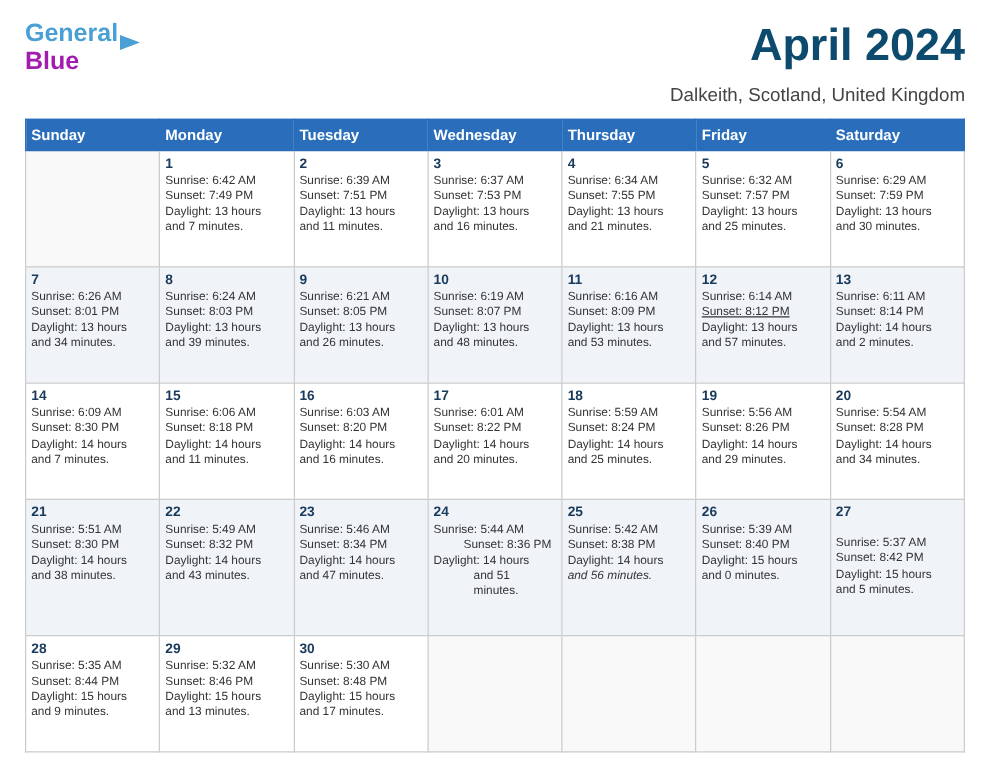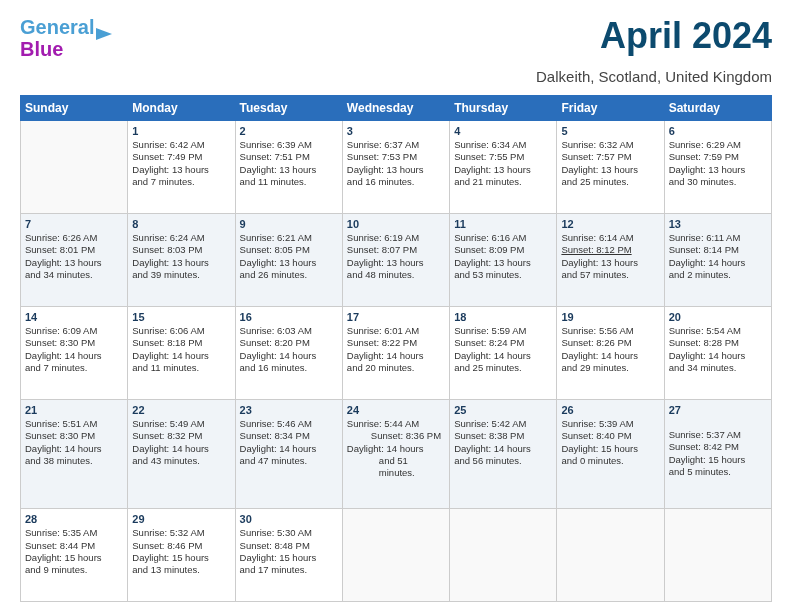--- a/index.html
+++ b/index.html
@@ -298,21 +298,21 @@
             <span style="display: block;">Sunrise: 5:44 AM</span>
             <span style="display: block; padding-left: 24px;">Sunset: 8:36 PM</span>
             <span style="display: block;">Daylight: 14 hours</span>
             <span style="display: block; padding-left: 32px;">and 51 minutes.</span>
           </td>
           <td>
             <span class="day-num">25</span>
             <span style="display: block;">Sunrise: 5:42 AM</span>
             <span style="display: block;">Sunset: 8:38 PM</span>
             <span style="display: block;">Daylight: 14 hours</span>
-            <span style="display: block;">and 56 minutes.</span>
+            <span style="display: block; font-style: italic;">and 56 minutes.</span>
           </td>
           <td>
             <span class="day-num">26</span>
             <span style="display: block;">Sunrise: 5:39 AM</span>
             <span style="display: block;">Sunset: 8:40 PM</span>
             <span style="display: block;">Daylight: 15 hours</span>
             <span style="display: block;">and 0 minutes.</span>
           </td>
           <td>
             <span class="day-num">27</span>

